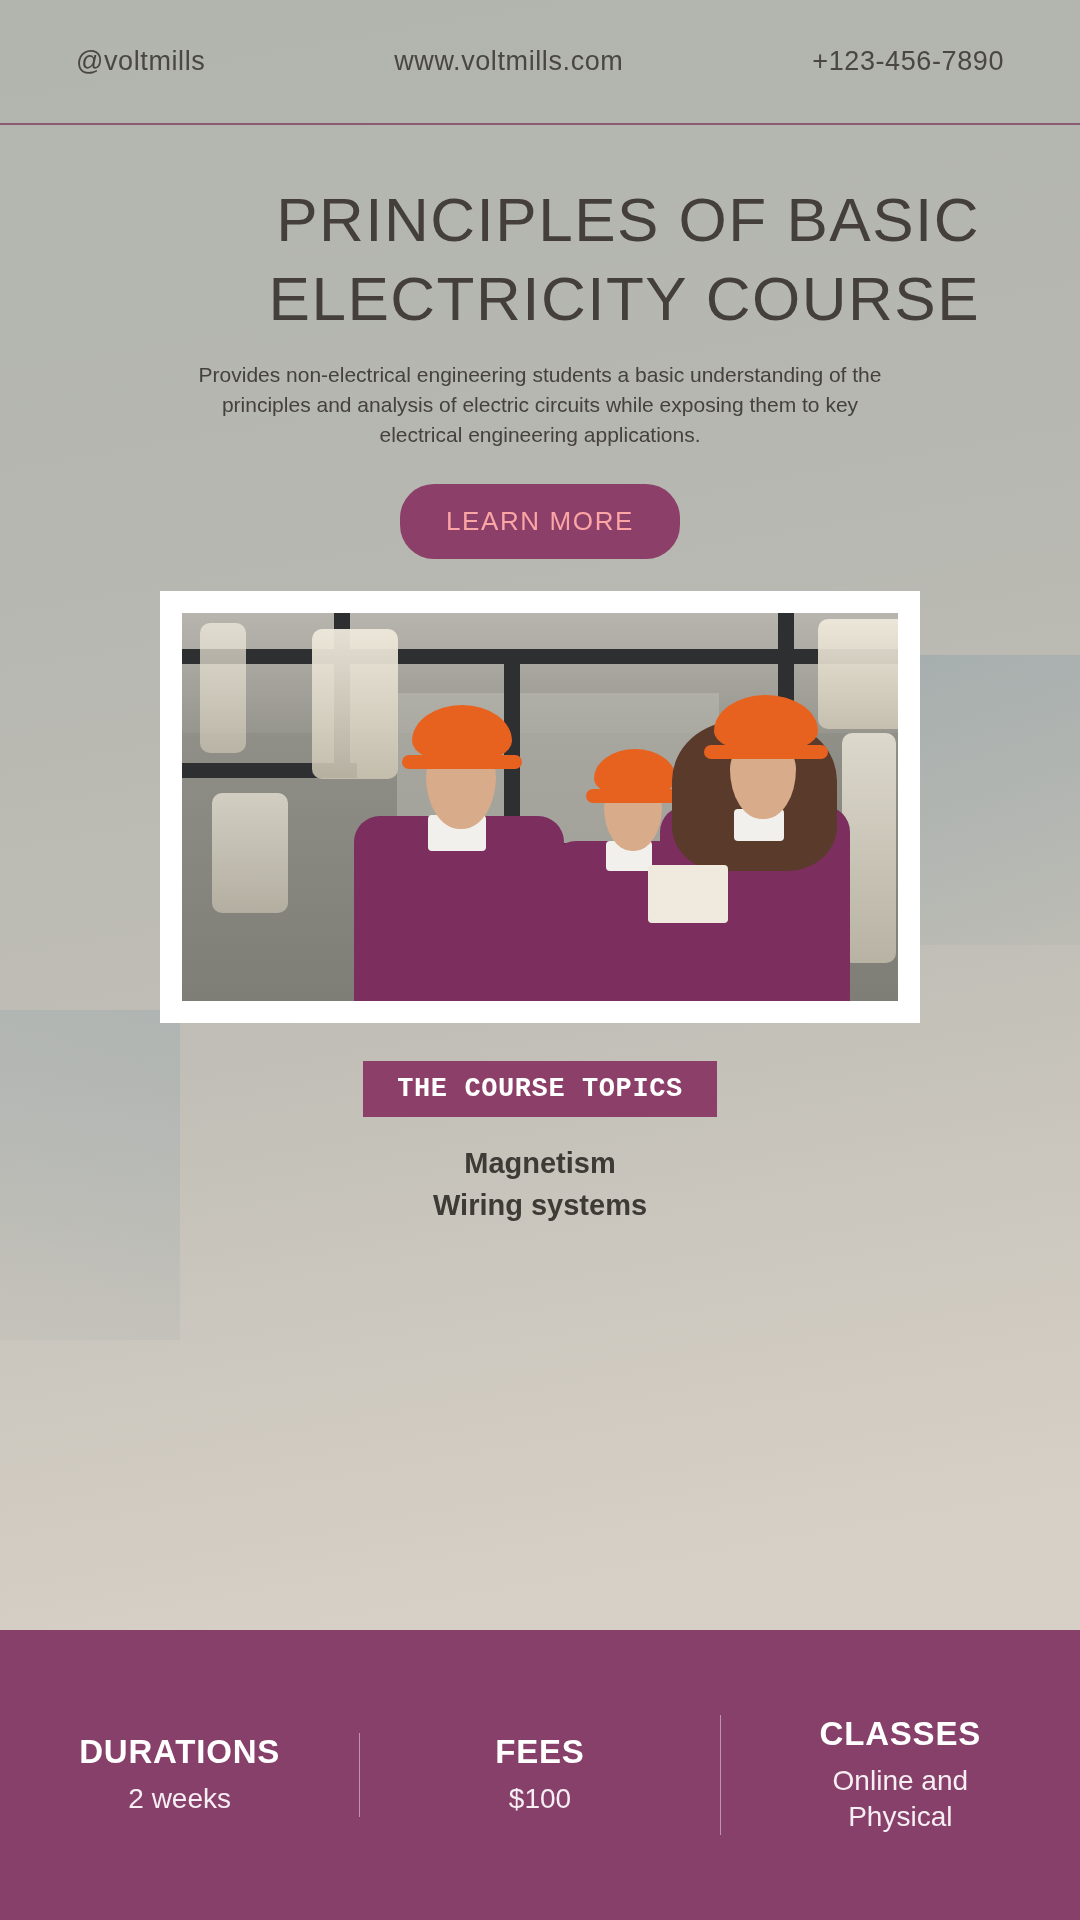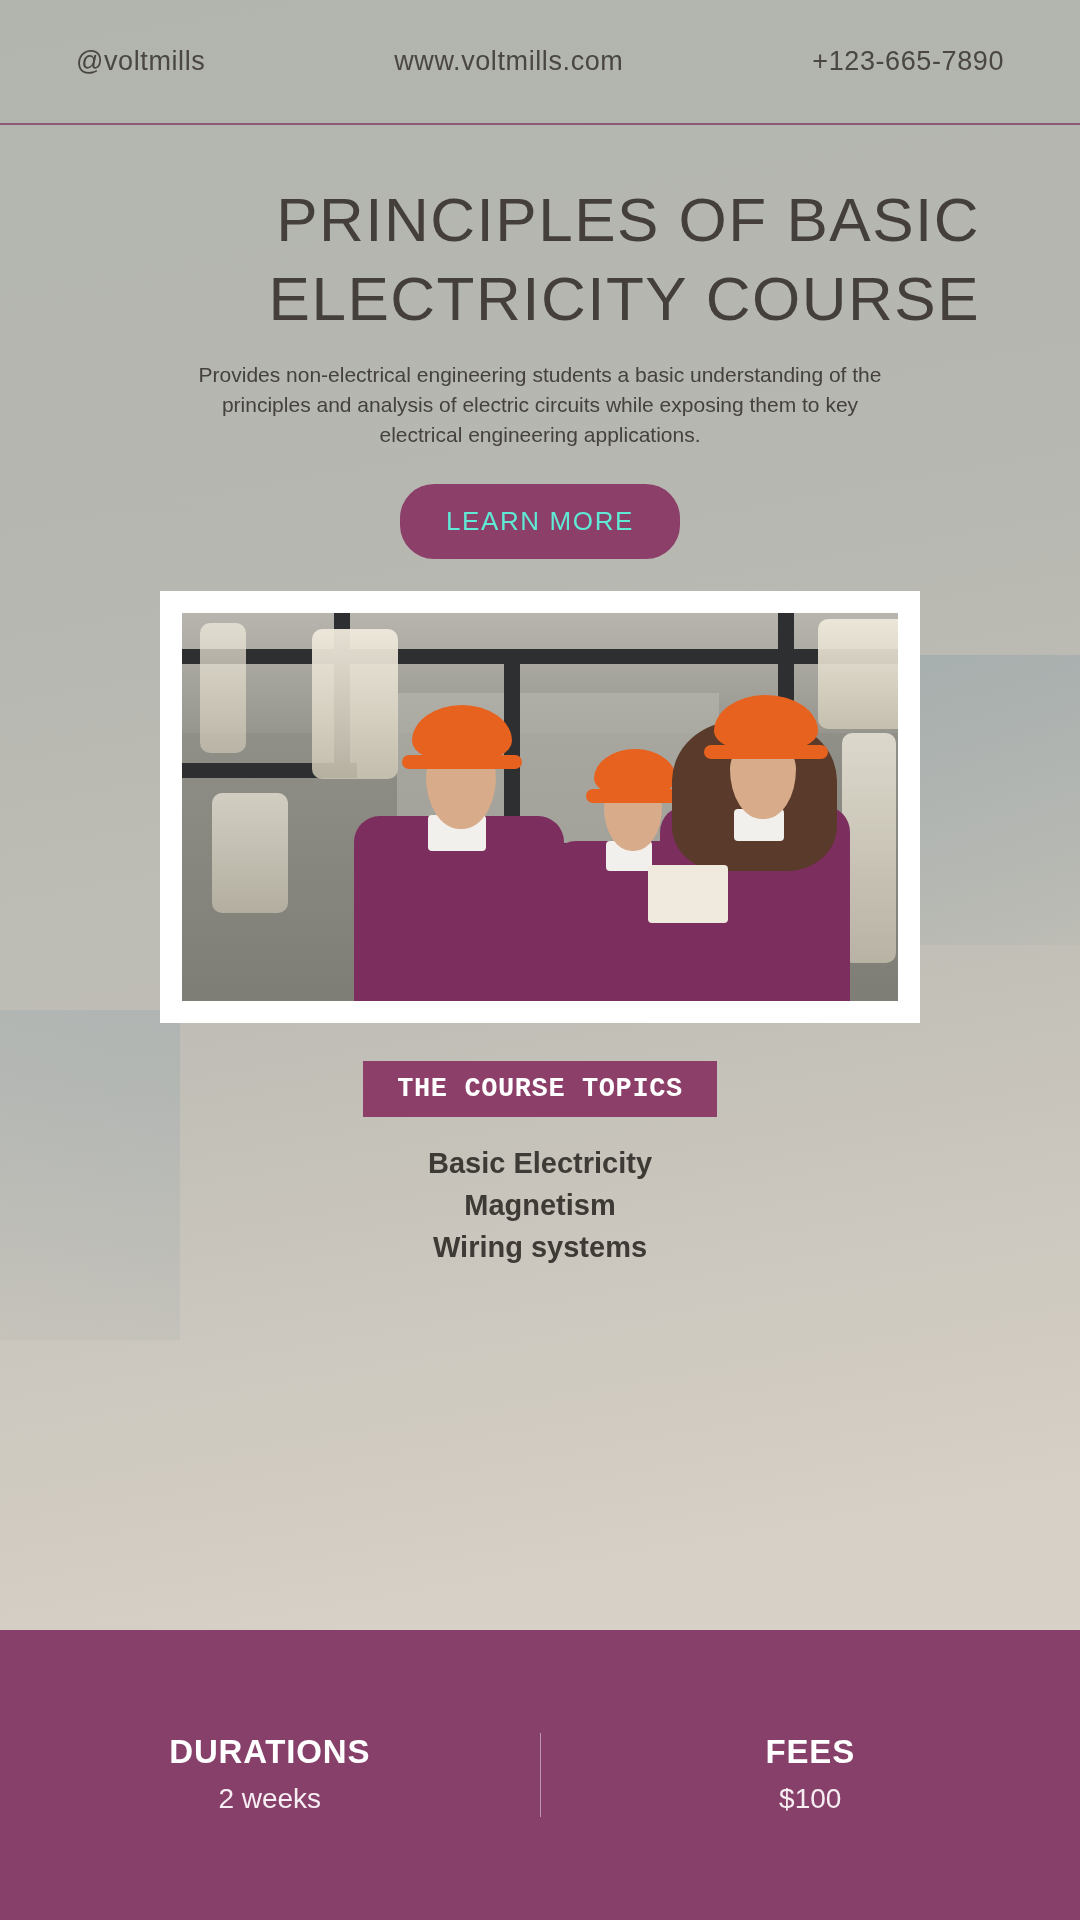--- a/index.html
+++ b/index.html
@@ -87,21 +87,21 @@
     color: #45413d;
   }
 
   .cta-wrap {
     text-align: center;
     margin-top: 34px;
   }
   .cta {
     display: inline-block;
     background: #8c3f68;
-    color: #5eead4;
+    color: #fca5a5;
     font-size: 26px;
     letter-spacing: 1.6px;
     padding: 22px 46px;
     border: none;
     border-radius: 34px;
     cursor: pointer;
     font-family: "Liberation Sans", sans-serif;
   }
 
   
@@ -265,21 +265,21 @@
 
 <div class="poster">
 
   <div class="deco deco-right"></div>
   <div class="deco deco-left"></div>
 
   <div class="topbar">
     <div class="topbar-inner">
       <span class="contact">@voltmills</span>
       <span class="contact">www.voltmills.com</span>
-      <span class="contact">+123-665-7890</span>
+      <span class="contact">+123-456-7890</span>
     </div>
   </div>
 
   <h1 class="headline">PRINCIPLES OF BASIC ELECTRICITY COURSE</h1>
   <p class="subhead">Provides non-electrical engineering students a basic understanding of the principles and analysis of electric circuits while exposing them to key electrical engineering applications.</p>
 
   <div class="cta-wrap">
     <button class="cta">LEARN MORE</button>
   </div>
 
@@ -326,33 +326,38 @@
         <div class="glass" style="left:18px; bottom:78px; width:80px; height:58px; border-radius:4px; background:#efeadd;"></div>
       </div>
     </div>
   </div>
 
   <div class="topics-badge-wrap">
     <span class="topics-badge">THE COURSE TOPICS</span>
   </div>
 
   <div class="topics-list">
-    <span class="topic-line">Basic Electricity</span>
     <span class="topic-line">Magnetism</span>
     <span class="topic-line">Wiring systems</span>
   </div>
 
   <div class="footer">
     <div class="fcol">
       <div class="fcol-inner">
         <div class="fcol-title">DURATIONS</div>
         <div class="fcol-value">2 weeks</div>
       </div>
     </div>
     <div class="fcol">
       <div class="fcol-inner">
         <div class="fcol-title">FEES</div>
         <div class="fcol-value">$100</div>
       </div>
     </div>
+    <div class="fcol">
+      <div class="fcol-inner">
+        <div class="fcol-title">CLASSES</div>
+        <div class="fcol-value">Online and Physical</div>
+      </div>
+    </div>
   </div>
 
 </div>
 
 </body></html>

